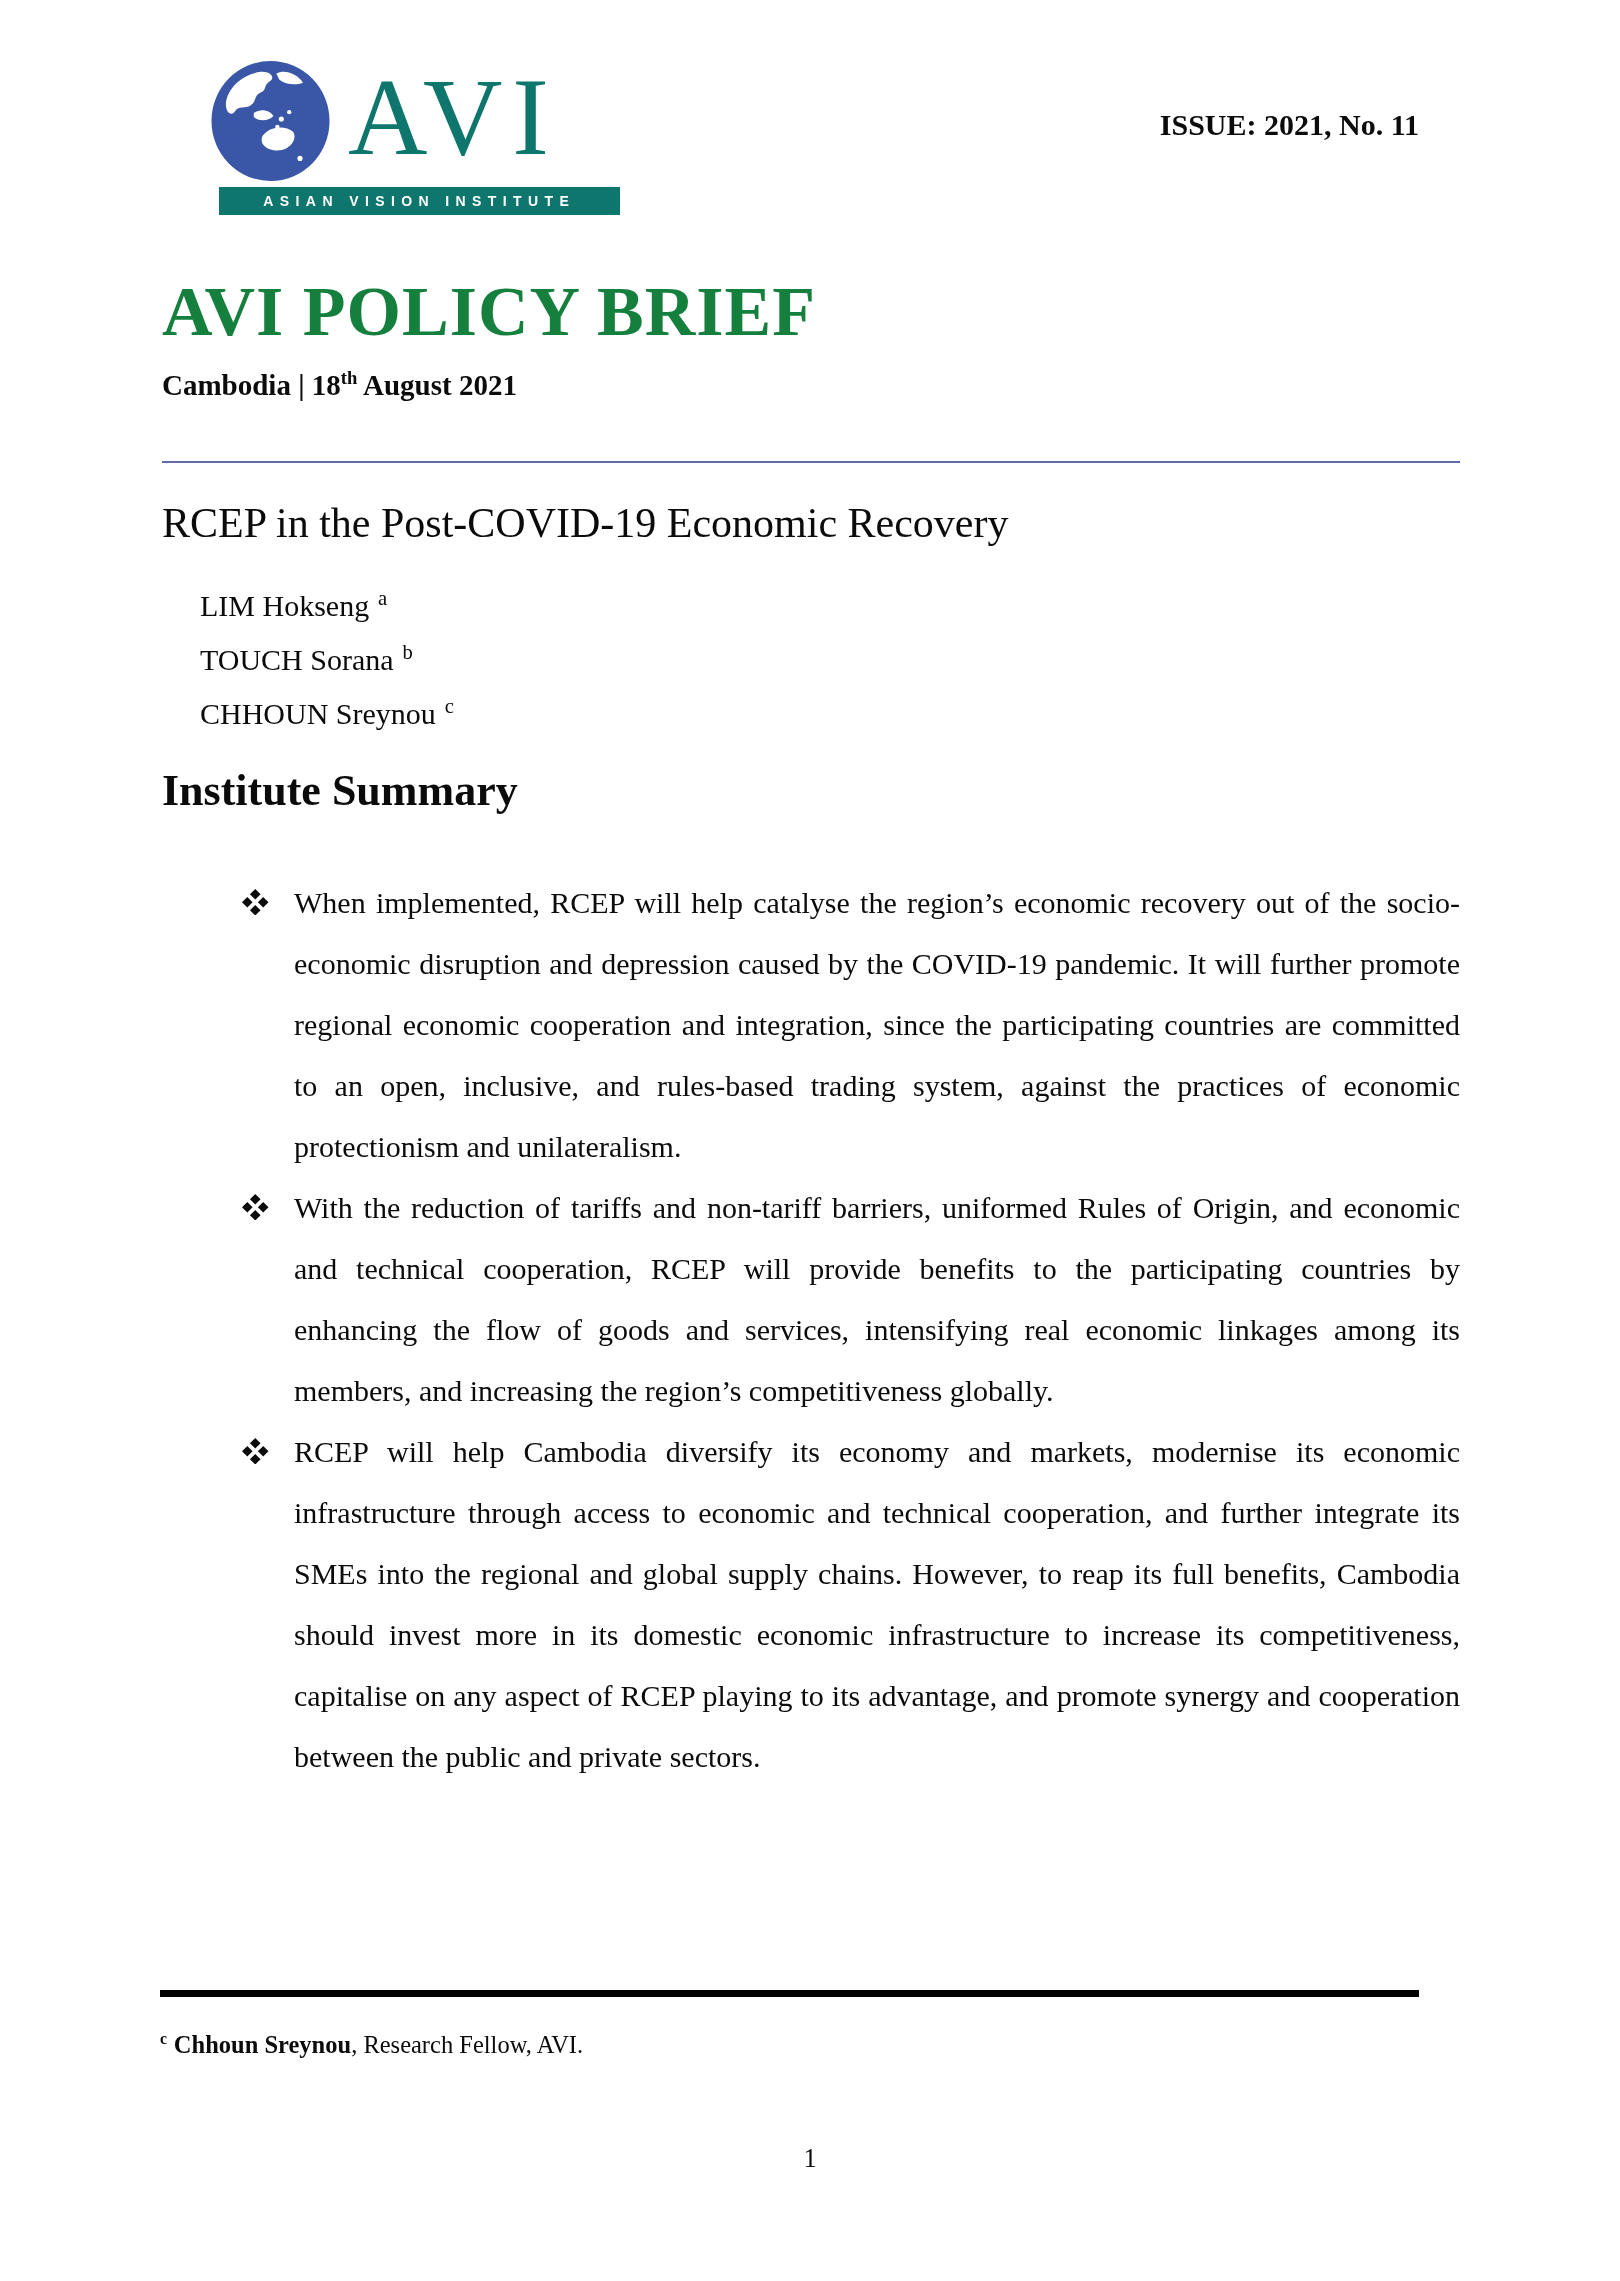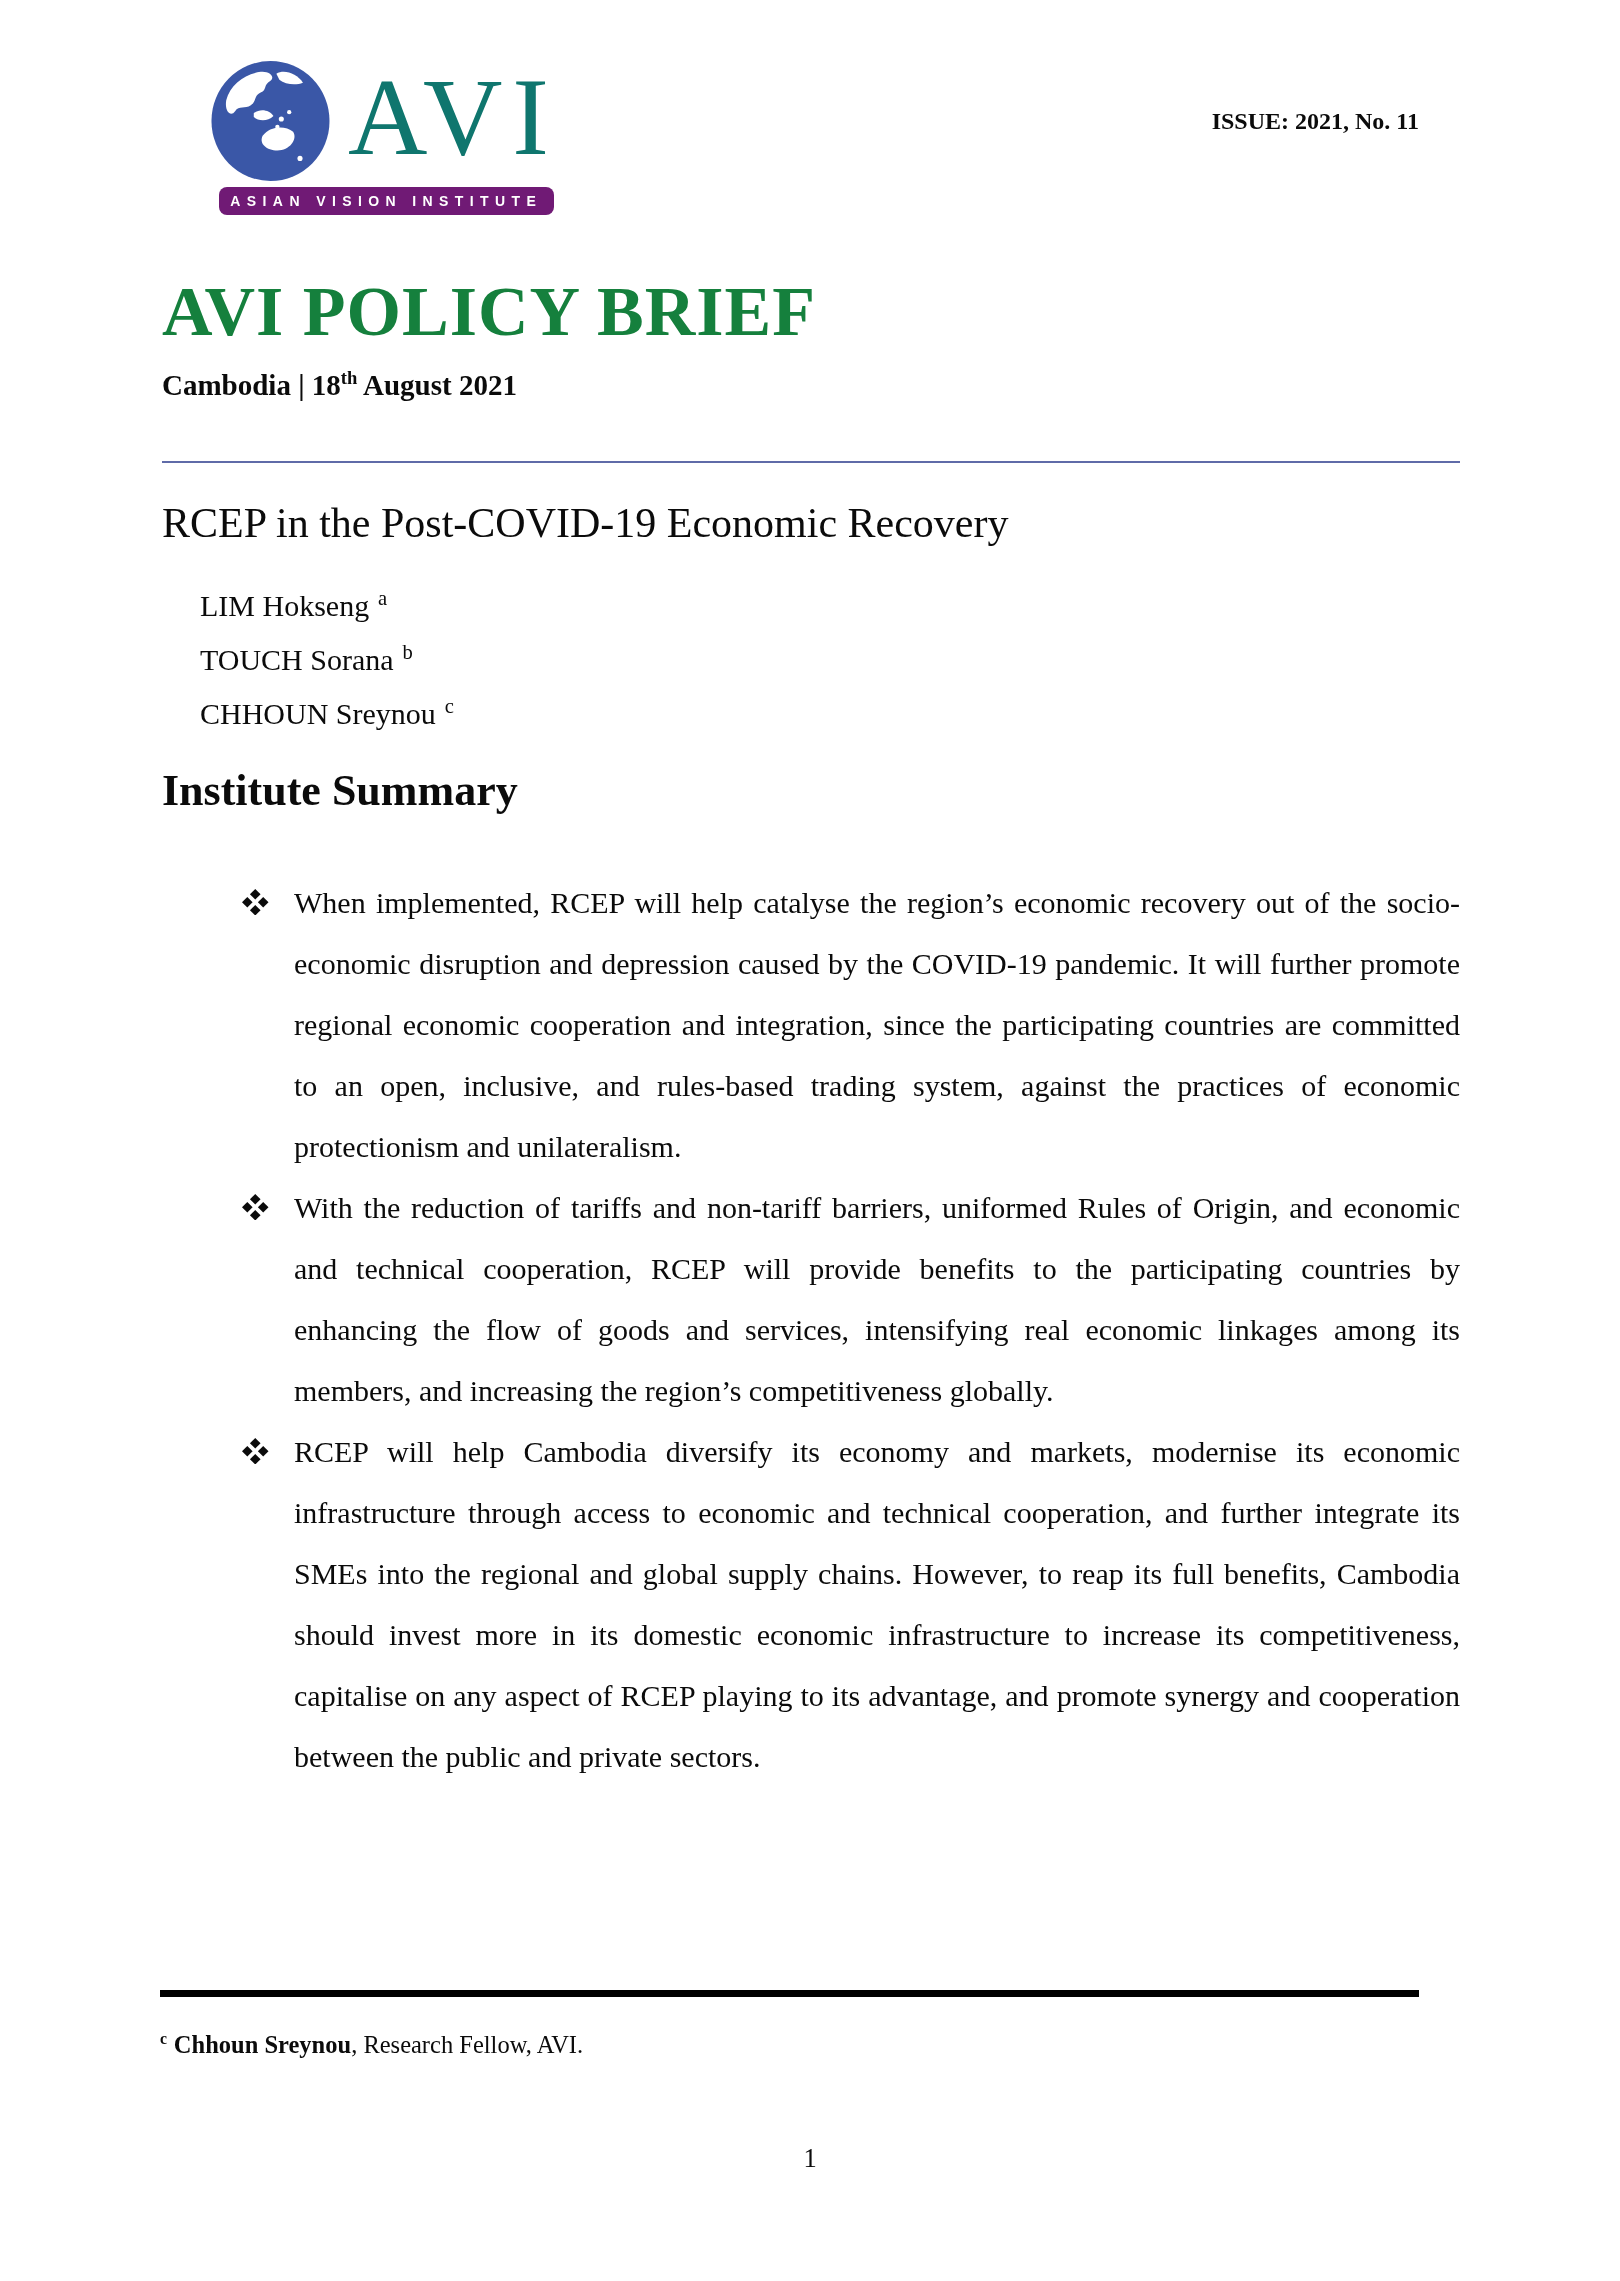--- a/index.html
+++ b/index.html
@@ -17,31 +17,30 @@
   
   .header-row{display:flex;justify-content:space-between;align-items:flex-start;padding-top:57px;}
   .logo{position:relative;width:421px;height:161px;margin-left:49px;}
   .globe{position:absolute;left:0;top:3.9px;width:119px;height:120px;}
   .logo-acronym{
     position:absolute;left:137px;top:-5.9px;
     font-size:110px;line-height:1.2;font-weight:400;
     color:#0f766e;letter-spacing:9.8px;
   }
   .logo-banner{
-    position:absolute;left:7.8px;top:130px;width:335px;height:28px;
-    background:#701a75;color:#ffffff;
+    position:absolute;left:7.8px;top:130px;width:401px;height:28px;
+    background:#0f766e;color:#ffffff;
     font-family:"Liberation Sans", sans-serif;
     font-size:14px;font-weight:700;letter-spacing:6.4px;
     display:flex;align-items:center;justify-content:center;
     white-space:nowrap;
-    border-radius:8px;
   }
   .issue{
     margin-top:51px;margin-right:41px;
-    font-size:24px;font-weight:700;white-space:nowrap;
+    font-size:30px;font-weight:700;white-space:nowrap;
   }
 
   
   .masthead-title{
     margin-top:54px;
     font-size:70px;line-height:1.15;font-weight:700;
     color:#15803d;letter-spacing:1px;
   }
   .dateline{margin-top:7px;font-size:29px;line-height:35px;font-weight:700;}
   .dateline sup{font-size:18.6px;}

